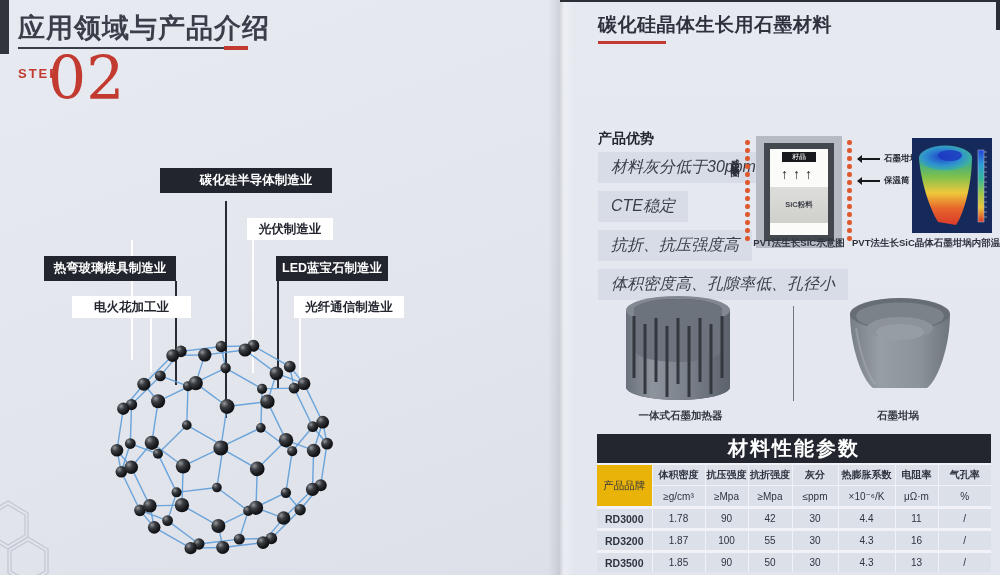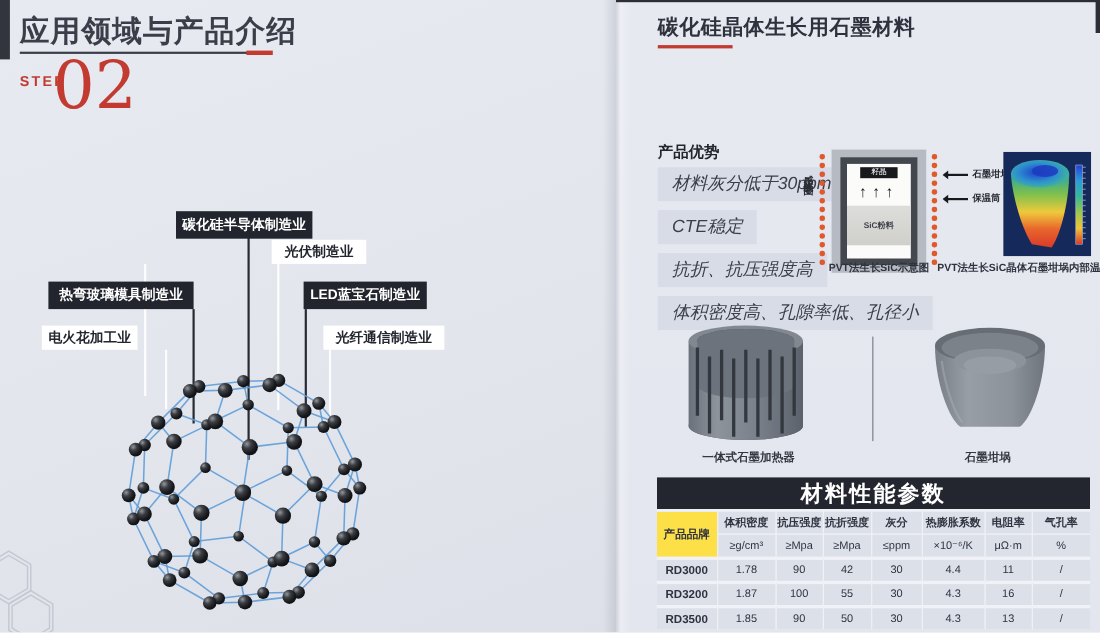--- a/index.html
+++ b/index.html
@@ -70,21 +70,21 @@
   #photo-divider{left:793px;top:306px;width:1px;height:95px;background:#70757f;}
   .photo-caption{position:absolute;top:409px;font-size:10.5px;font-weight:bold;color:#33373f;text-align:center;}
 
   
   #tbl-wrap{left:597px;top:434px;width:394px;}
   table{border-collapse:collapse;table-layout:fixed;width:394px;}
   th,td{padding:0;text-align:center;vertical-align:middle;overflow:hidden;}
   .ttl{background:#23262f;color:#ffffff;font-size:20px;font-weight:bold;height:29px;letter-spacing:2px;border-bottom:2px solid #f0f2f7;}
   .hn{background:#dce0e9;color:#2f3340;font-size:10px;font-weight:bold;height:20px;border-right:1px solid #f0f2f7;border-bottom:1px solid #f0f2f7;}
   .hu{background:#dce0e9;color:#2f3340;font-size:10px;font-weight:normal;height:20px;border-right:1px solid #f0f2f7;border-bottom:3px solid #f0f2f7;}
-  .brand-h{background:#fde047;color:#2f3340;font-size:10.5px;font-weight:bold;border-right:1px solid #f0f2f7;border-bottom:3px solid #f0f2f7;}
+  .brand-h{background:#eab308;color:#2f3340;font-size:10.5px;font-weight:normal;border-right:1px solid #f0f2f7;border-bottom:3px solid #f0f2f7;}
   tbody td{background:#dce0e9;color:#2f3340;font-size:10px;height:19px;border-right:1px solid #f0f2f7;border-bottom:3px solid #f0f2f7;}
   tbody td.b{font-weight:bold;font-size:10.5px;}
   tbody tr:last-child td{border-bottom:none;}
   th:last-child,td:last-child{border-right:none;}
 </style>
 </head>
 <body>
 
 <div id="page">
 
@@ -111,25 +111,25 @@
   <div id="step-number" class="abs">02</div>
 
   <div class="conn conn-dark abs" style="left:225px;top:201px;height:217px;"></div>
   <div class="conn conn-light abs" style="left:131px;top:240px;height:120px;"></div>
   <div class="conn conn-light abs" style="left:252px;top:240px;height:133px;"></div>
   <div class="conn conn-dark abs" style="left:175px;top:281px;height:104px;"></div>
   <div class="conn conn-dark abs" style="left:277px;top:281px;height:107px;"></div>
   <div class="conn conn-light abs" style="left:150px;top:318px;height:54px;"></div>
   <div class="conn conn-light abs" style="left:299px;top:318px;height:62px;"></div>
 
-  <div class="ind-box ind-dark" style="left:160px;top:192px;width:124px;height:25px;">碳化硅半导体制造业</div>
+  <div class="ind-box ind-dark" style="left:160px;top:168px;width:152px;height:25px;padding-left:20px;">碳化硅半导体制造业</div>
   <div class="ind-box ind-light" style="left:247px;top:218px;width:86px;height:22px;">光伏制造业</div>
   <div class="ind-box ind-dark" style="left:44px;top:256px;width:132px;height:25px;">热弯玻璃模具制造业</div>
   <div class="ind-box ind-dark" style="left:276px;top:256px;width:112px;height:25px;">LED蓝宝石制造业</div>
-  <div class="ind-box ind-light" style="left:38px;top:296px;width:87px;height:22px;">电火花加工业</div>
+  <div class="ind-box ind-light" style="left:72px;top:296px;width:119px;height:22px;">电火花加工业</div>
   <div class="ind-box ind-light" style="left:294px;top:296px;width:110px;height:22px;">光纤通信制造业</div>
 
   <svg id="fullerene" class="abs" width="300" height="270">
       <defs>
         <radialGradient id="ng" cx="32%" cy="30%" r="78%">
           <stop offset="0%" stop-color="#94979c"></stop>
           <stop offset="35%" stop-color="#3a3d42"></stop>
           <stop offset="75%" stop-color="#17181b"></stop>
           <stop offset="100%" stop-color="#0d0e10"></stop>
         </radialGradient>

